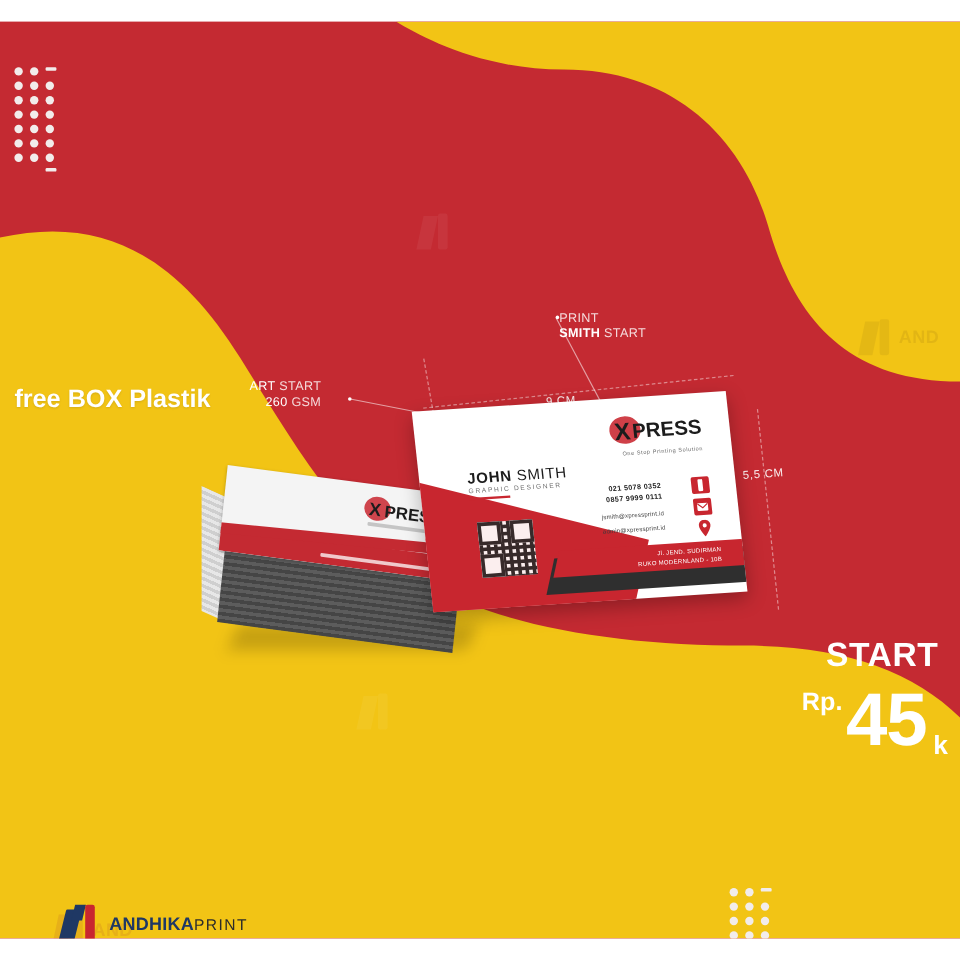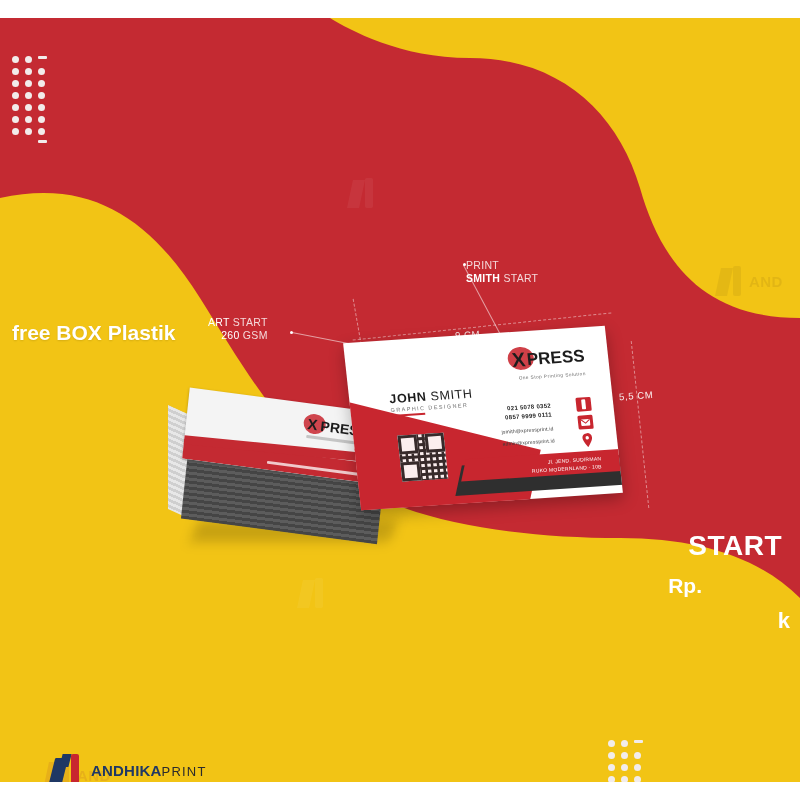--- a/index.html
+++ b/index.html
@@ -304,20 +304,21 @@
       <div class="qr">
         <div class="finder f1"></div>
         <div class="finder f2"></div>
         <div class="finder f3"></div>
       </div>
     </div>
 
     <div id="price">
       <div class="start">START</div>
       <div class="rp">Rp.</div>
+      <div class="num">45</div>
       <div class="kk">k</div>
     </div>
 
     <div id="brand">
       <span class="mark">
         <i style="left:0;top:4px;width:13px;height:26px;background:#1F3864;transform:skewX(-14deg);border-radius:1px;"></i>
         <i style="left:9px;top:0px;width:9px;height:13px;background:#1F3864;transform:skewX(-14deg);"></i>
         <i style="left:19px;top:0;width:8px;height:31px;background:#C8262F;border-radius:2px;"></i>
       </span>
       <span class="btext"><b>ANDHIKA</b><em>PRINT</em></span>

